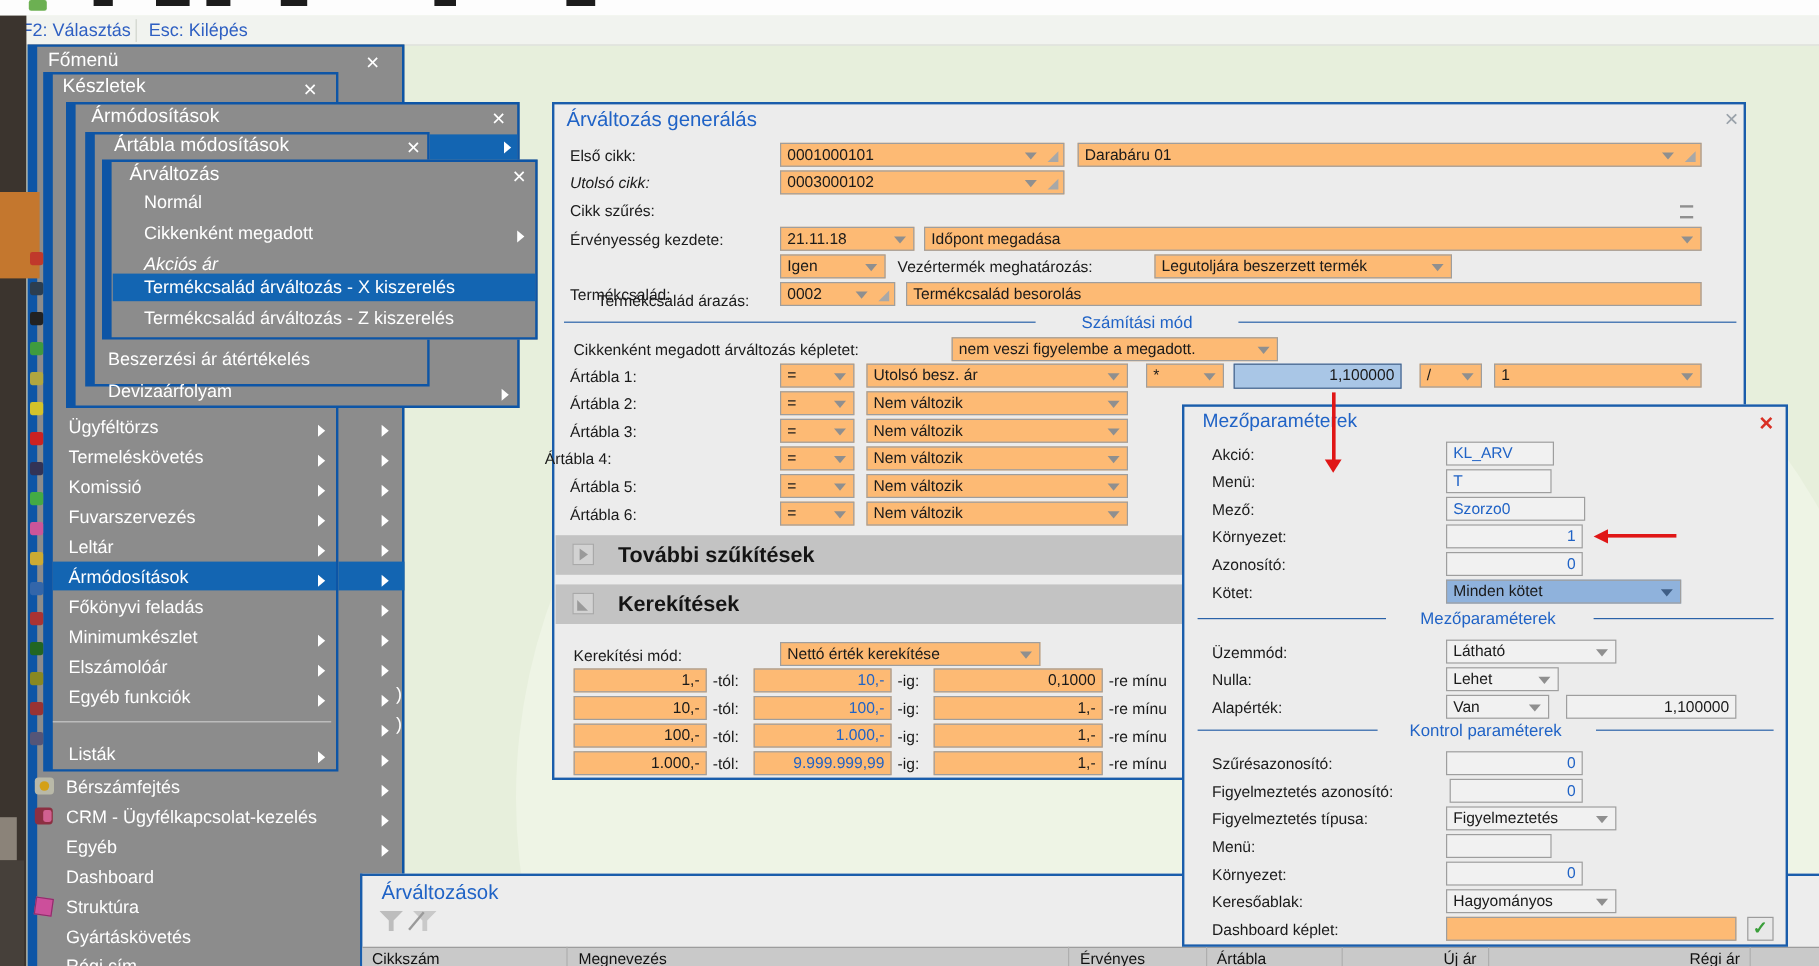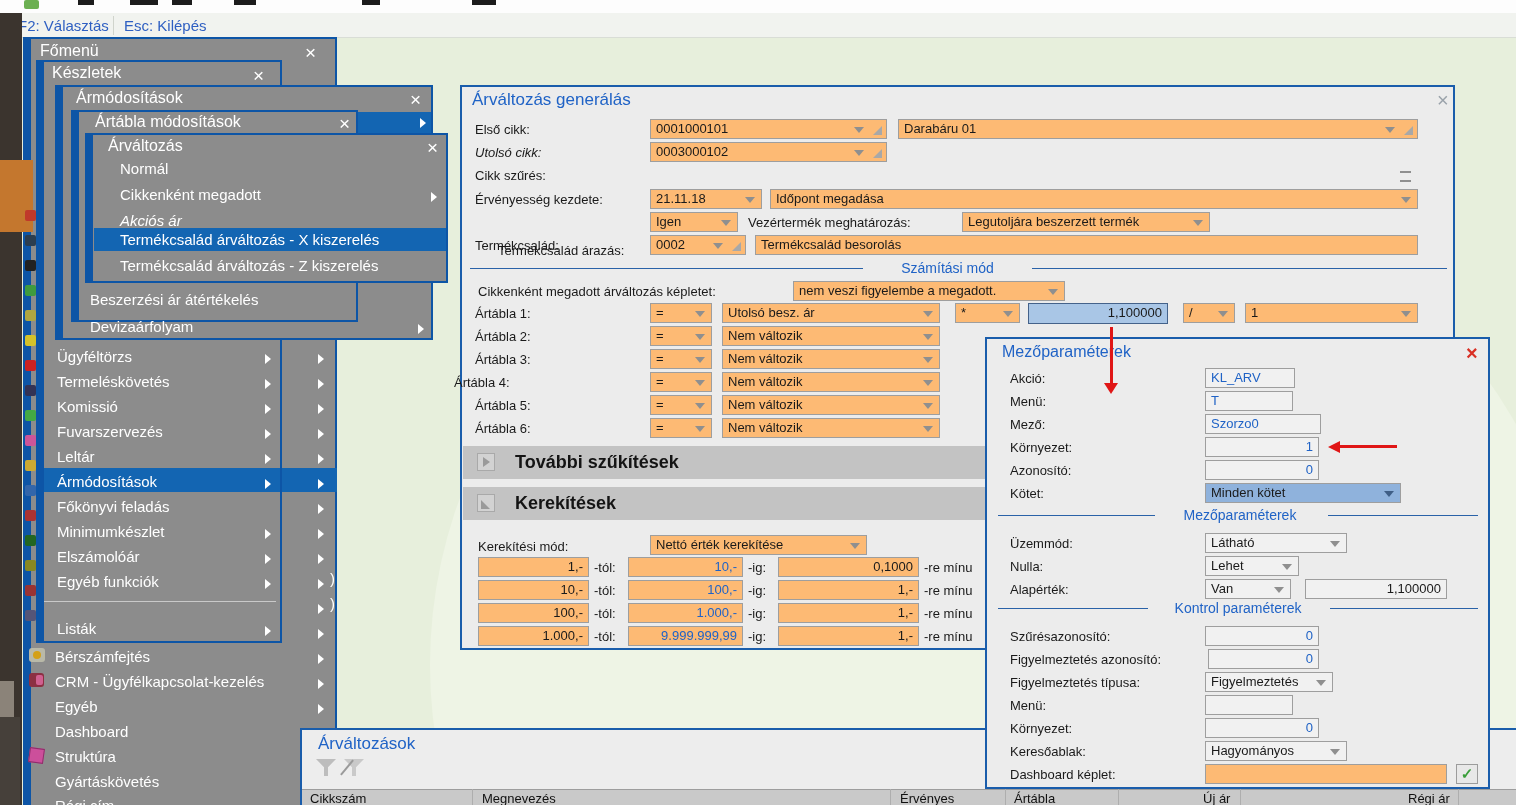--- a/index.html
+++ b/index.html
@@ -367,21 +367,21 @@
   <div class="sectx" style="left:1148px;top:600px;width:180px;">Kontrol paraméterek</div>
   <div class="secln" style="left:1330px;top:608px;width:148px;"></div>
 
   <div class="lbl" style="left:1010px;top:629px;">Szűrésazonosító:</div>
   <div class="fld gray bluetx num" style="left:1205px;top:626px;width:114px;">0</div>
 
   <div class="lbl" style="left:1010px;top:652px;">Figyelmeztetés azonosító:</div>
   <div class="fld gray bluetx num" style="left:1208px;top:649px;width:111px;">0</div>
 
   <div class="lbl" style="left:1010px;top:675px;">Figyelmeztetés típusa:</div>
-  <div class="fld gray combo" style="left:1205px;top:672px;width:128px;">Figyelmeztetés</div>
+  <div class="fld gray combo" style="left:1205px;top:672px;width:142px;">Figyelmeztetés</div>
 
   <div class="lbl" style="left:1010px;top:698px;">Menü:</div>
   <div class="fld gray" style="left:1205px;top:695px;width:88px;"></div>
 
   <div class="lbl" style="left:1010px;top:721px;">Környezet:</div>
   <div class="fld gray bluetx num" style="left:1205px;top:718px;width:114px;">0</div>
 
   <div class="lbl" style="left:1010px;top:744px;">Keresőablak:</div>
   <div class="fld gray combo" style="left:1205px;top:741px;width:142px;">Hagyományos</div>
 

